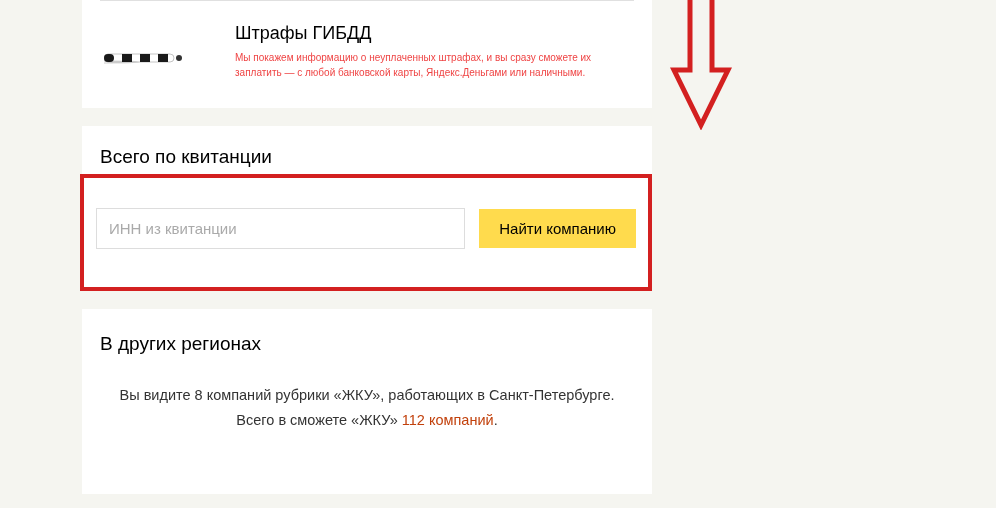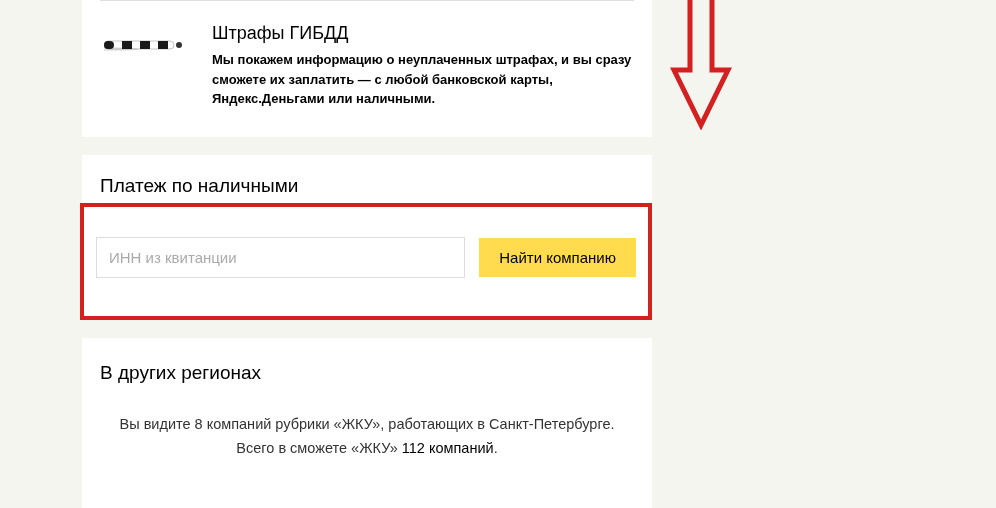--- a/index.html
+++ b/index.html
@@ -18,22 +18,22 @@
     .fines-card {
       background: #fff;
       padding: 0 18px 28px 18px;
     }
     .fines-divider {
       border-top: 1px solid #e0e0e0;
       margin-bottom: 22px;
     }
     .fines-content {
       display: flex;
-      align-items: flex-start;
-      gap: 28px;
+      align-items: center;
+      gap: 51px;
     }
     .baton-icon {
       width: 80px;
       height: 20px;
       position: relative;
       margin-top: 12px;
       flex-shrink: 0;
       margin-left: 4px;
     }
     .baton-icon svg {
@@ -43,24 +43,23 @@
     .fines-text {
       flex: 1;
     }
     .fines-title {
       font-size: 18px;
       font-weight: 400;
       color: #000;
       margin-bottom: 6px;
     }
     .fines-desc {
-      font-size: 13px;
-      color: #000000;
+      font-size: 10px;
+      color: #ef4444;
       line-height: 1.5;
-      font-weight: bold;
     }
     .payment-card {
       background: #fff;
       margin-top: 18px;
       padding: 20px 0 0 18px;
     }
     .payment-title {
       font-size: 19px;
       font-weight: 400;
       color: #000;
@@ -105,21 +104,21 @@
       color: #000;
       margin-bottom: 28px;
     }
     .regions-text {
       font-size: 14.5px;
       color: #333;
       line-height: 1.7;
       text-align: center;
     }
     .regions-text a {
-      color: #000000;
+      color: #c2410c;
       text-decoration: none;
     }
     .arrow-annotation {
       position: absolute;
       left: 670px;
       top: -50px;
       width: 62px;
       height: 180px;
     }
   </style>
@@ -142,21 +141,21 @@
         </svg>
       </div>
       <div class="fines-text">
         <div class="fines-title">Штрафы ГИБДД</div>
         <div class="fines-desc">Мы покажем информацию о неуплаченных штрафах, и вы сразу сможете их заплатить — с любой банковской карты, Яндекс.Деньгами или наличными.</div>
       </div>
     </div>
   </div>
 
   <div class="payment-card">
-    <div class="payment-title">Платеж по наличными</div>
+    <div class="payment-title">Всего по квитанции</div>
     <div class="highlight-box">
       <input type="text" class="inn-input" placeholder="ИНН из квитанции" style="">
       <button class="find-button">Найти компанию</button>
     </div>
   </div>
 
   <div class="regions-card">
     <div class="regions-title">В других регионах</div>
     <div class="regions-text">
       <span>Вы видите 8 компаний рубрики «ЖКУ», работающих в Санкт-Петербурге.</span><br>

